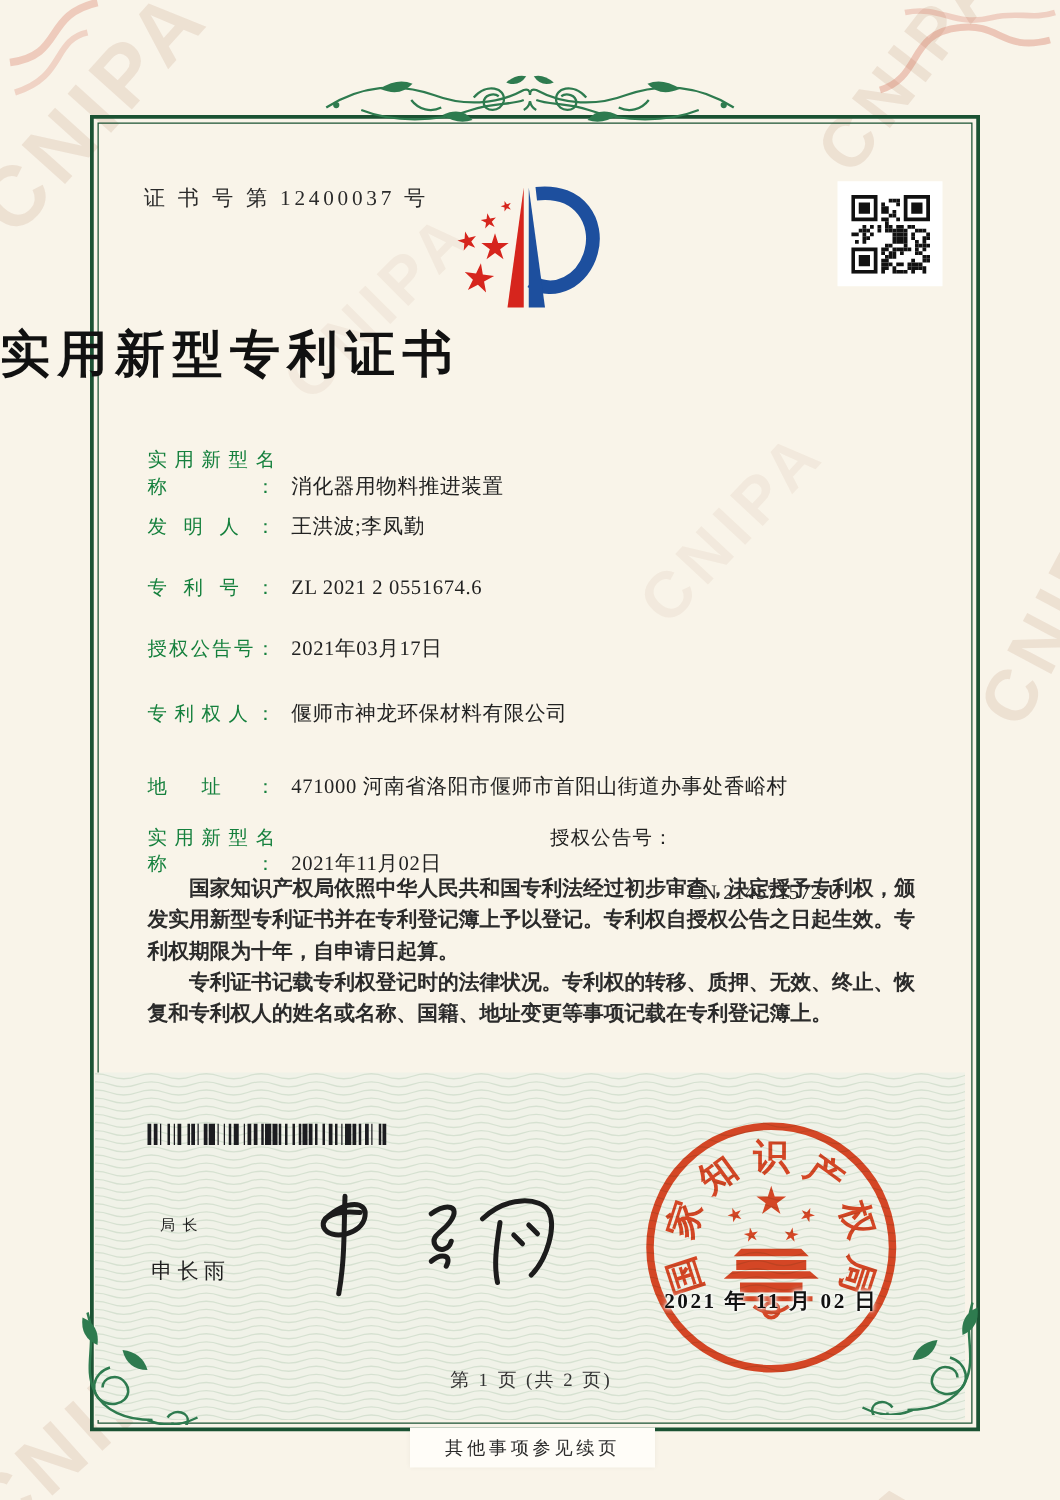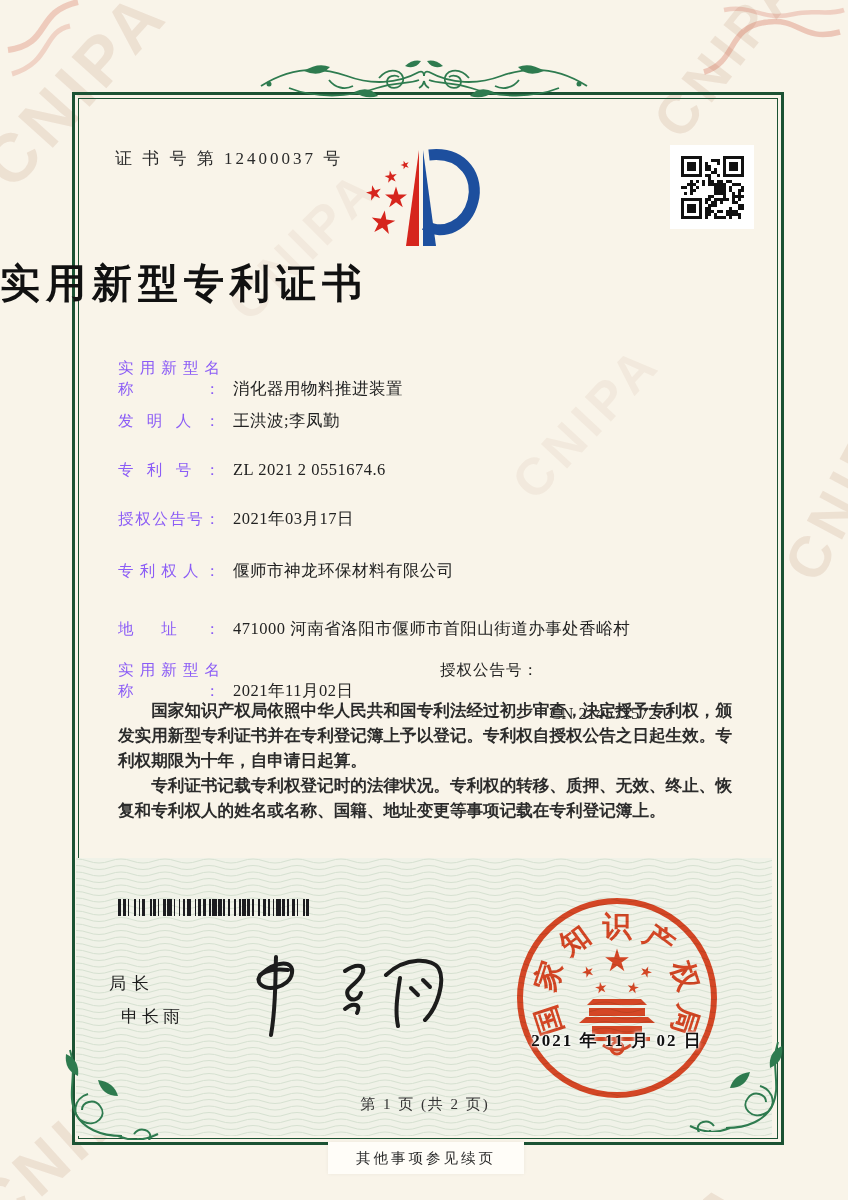--- a/index.html
+++ b/index.html
@@ -33,36 +33,36 @@
     position:absolute;left:0;top:256px;width:848px;
     font-size:40px;font-weight:bold;letter-spacing:6px;color:#111;
   }
   .qr-box{
     position:absolute;left:670px;top:145px;width:84px;height:84px;background:#ffffff;
   }
   
   .field-row{position:absolute;left:118px;width:620px;height:24px;font-size:16.5px;color:#222;}
   .flabel{
     display:inline-block;width:102px;text-align:justify;text-align-last:justify;
-    font-size:15.5px;vertical-align:baseline;color:#8b5cf6;
+    font-size:15.5px;vertical-align:baseline;color:#15803d;
   }
   .fvalue{margin-left:13px;letter-spacing:0.5px;}
   .flabel2{position:absolute;left:322px;font-size:15.5px;letter-spacing:1px;}
   .fvalue2{position:absolute;left:432px;letter-spacing:0.5px;margin-top:44px;}
   
   .body-text{
     position:absolute;left:118px;top:698px;width:614px;font-size:16.6px;
     line-height:25px;color:#2b2b2b;text-align:justify;
   }
   .body-text p{margin:0;text-indent:2em;font-weight:bold;}
   
   .waveband{position:absolute;left:76px;top:858px;width:696px;height:278px;overflow:hidden;background:#f0f2e8;}
   .barcode{position:absolute;left:118px;top:899px;height:17px;display:flex;}
   .barcode div{height:17px;}
-  .sign-title{position:absolute;left:109px;top:972px;font-size:17px;letter-spacing:6px;color:#1e1e1e;}
+  .sign-title{position:absolute;left:128px;top:972px;font-size:12px;letter-spacing:6px;color:#1e1e1e;}
   .sign-name{position:absolute;left:121px;top:1005px;font-size:17px;letter-spacing:4px;color:#1e1e1e;}
   .seal-date{
     position:absolute;left:507px;top:1029px;width:220px;text-align:center;
     font-size:17px;font-weight:bold;letter-spacing:2px;color:#111;
     text-shadow:0 0 3px #fff,0 0 5px #fff,0 0 2px #fff;
   }
   .page-num{
     position:absolute;left:72px;top:1095px;width:706px;text-align:center;
     font-size:15px;letter-spacing:2px;color:#333;
   }

